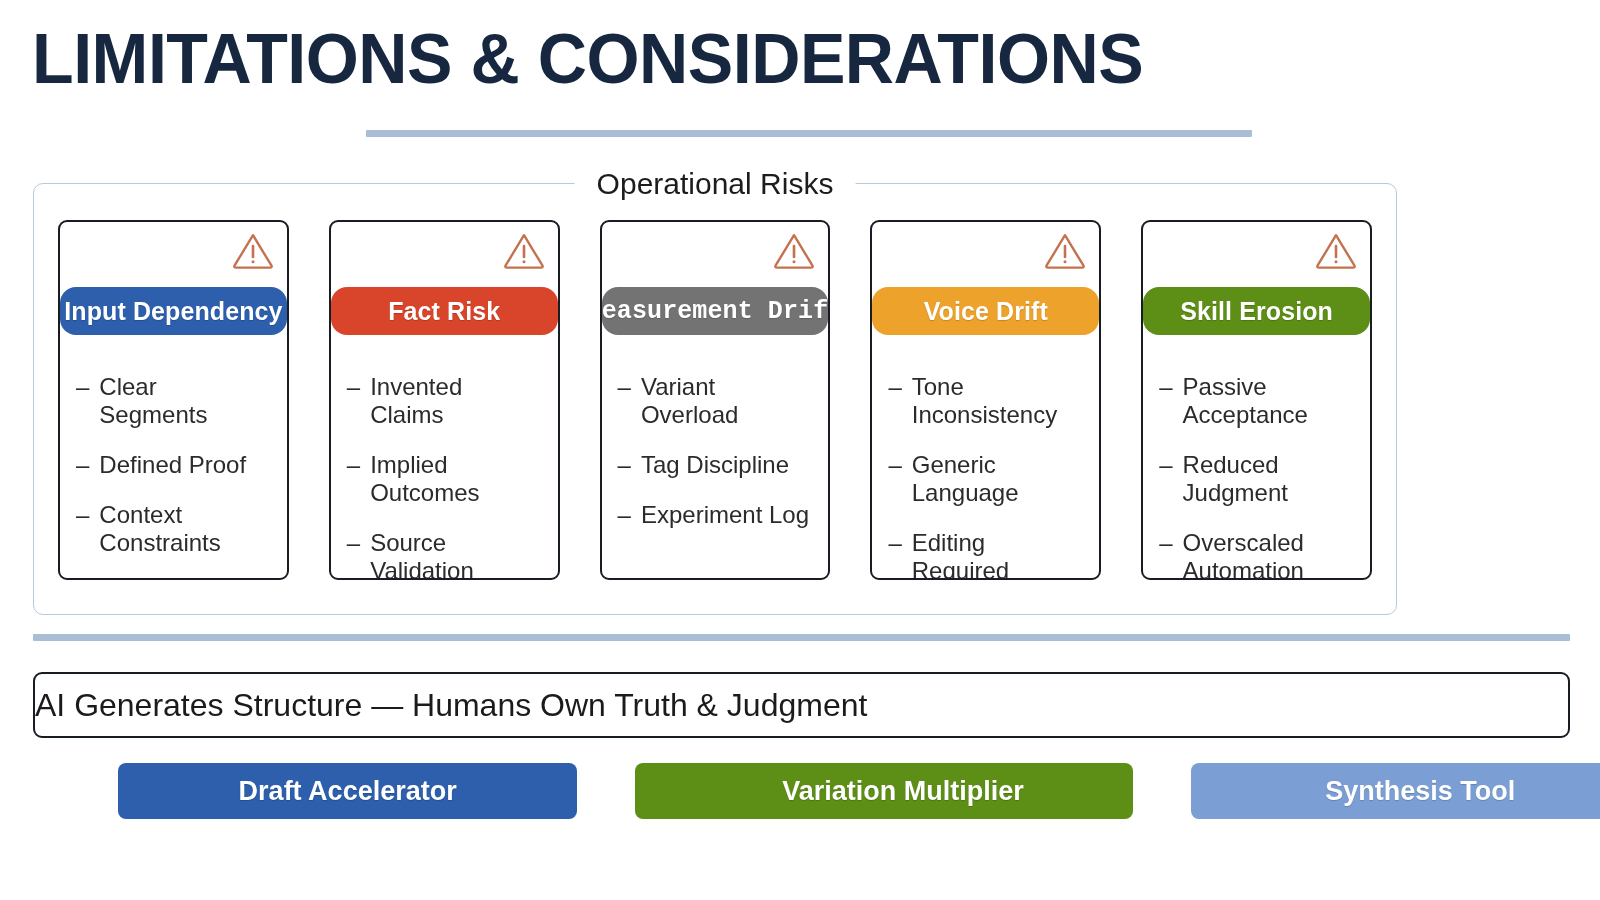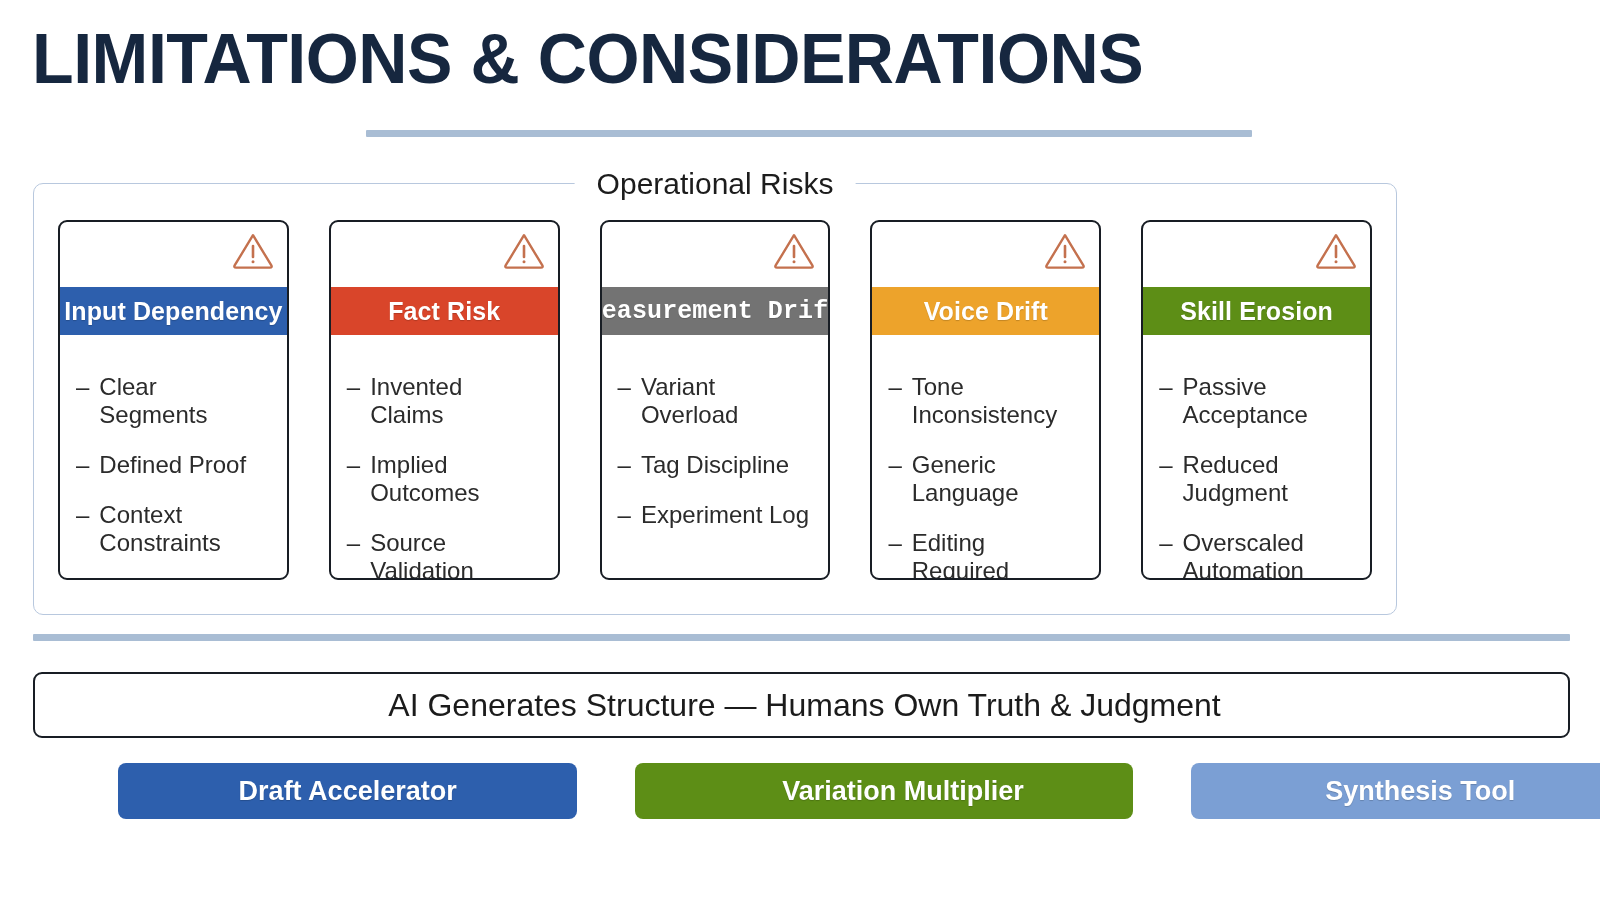--- a/index.html
+++ b/index.html
@@ -108,20 +108,21 @@
     height: 48px;
     display: flex;
     align-items: center;
     justify-content: center;
     color: #ffffff;
     font-size: 25px;
     font-weight: 700;
     letter-spacing: 0.1px;
     text-shadow: 0 1px 1px rgba(0,0,0,0.18);
     white-space: nowrap;
+    border-radius: 16px;
   }
   .card-body {
     flex: 1 1 auto;
     padding: 38px 16px 10px 16px;
     display: flex;
     flex-direction: column;
     gap: 22px;
   }
   .card-item {
     display: flex;
@@ -155,22 +156,21 @@
     position: absolute;
     top: 672px;
     left: 33px;
     width: 1537px;
     height: 66px;
     background: #ffffff;
     border: 2.6px solid #181d24;
     border-radius: 9px;
     display: flex;
     align-items: center;
-    justify-content: center;
-    padding-left: 6px;
+    justify-content: flex-start;
   }
   .banner-text {
     font-size: 32px;
     color: #1b1b1b;
     font-weight: 400;
     white-space: nowrap;
   }
 
   
   .pills-row {

